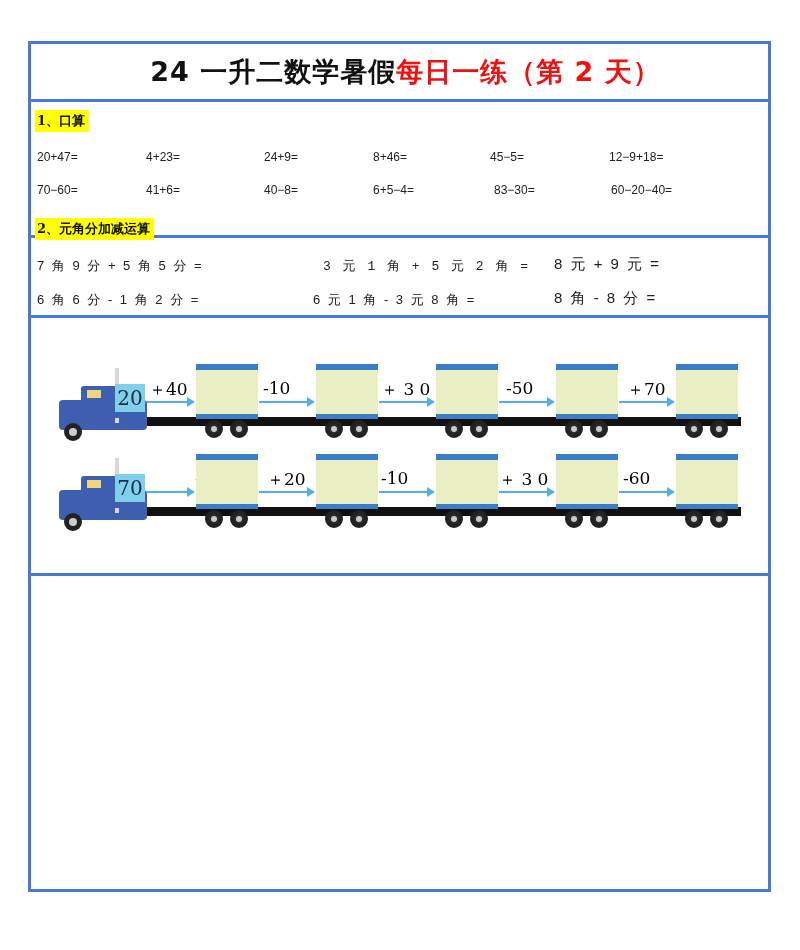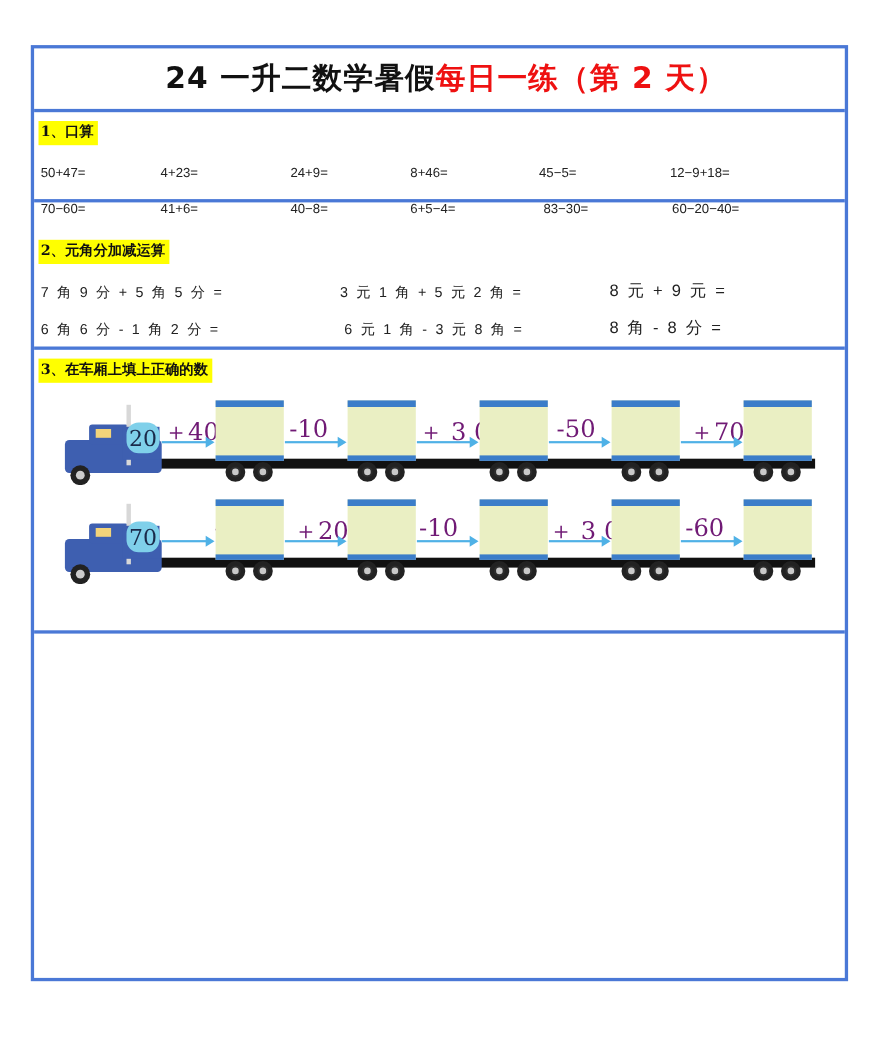--- a/index.html
+++ b/index.html
@@ -2,77 +2,76 @@
 <html><head>
   <meta charset="utf-8">
   <style>
     * { box-sizing: border-box; margin: 0; padding: 0; }
     body { width: 800px; height: 950px; background: #ffffff; position: relative; font-family: "DejaVu Sans", sans-serif; color: #111; }
     .sheet { position: absolute; left: 28px; top: 41px; width: 743px; height: 851px; border: 3px solid #4a78d6; }
     .sec { position: absolute; left: 0; width: 737px; border-bottom: 3px solid #4a78d6; padding-left: 12px; }
     .title { top: 0; height: 58px; text-align: center; font-size: 27px; font-weight: bold; line-height: 56px; letter-spacing: 1px; font-family: "DejaVu Sans", sans-serif; }
     .title .red { color: #ee1111; }
     .hl { position: absolute; left: 4px; background: #ffff00; font-size: 13px; font-weight: bold; padding: 2px 4px 2px 2px; line-height: 18px; font-family: "DejaVu Serif", serif; }
-    .s1 { top: 58px; height: 82px; }
+    .s1 { top: 58px; height: 136px; }
     .s2 { top: 166px; height: 108px; }
     .s3 { top: 274px; height: 258px; }
     .s4 { top: 532px; height: 313px; border-bottom: none; }
     .cell { position: absolute; font-size: 12px; color: #222; font-family: "Liberation Sans", sans-serif; white-space: nowrap; }
     .money { font-size: 13px; letter-spacing: 2px; }
     .money.big { font-size: 15px; }
     .divider { position: absolute; left: 369px; top: 0; width: 3px; height: 313px; background: #4a78d6; }
     .problem { position: absolute; font-size: 13px; line-height: 35px; font-family: "DejaVu Serif", serif; color: #222; letter-spacing: 1px; }
     .train { position: absolute; left: 0; width: 737px; height: 90px; }
     .truck { position: absolute; left: 20px; top: 10px; width: 110px; height: 75px; }
     .rail { position: absolute; left: 70px; top: 61px; width: 640px; height: 9px; background: #111; }
     .car { position: absolute; width: 62px; height: 55px; top: 8px; background: #eaefc3; border-top: 6px solid #3b7dc9; border-bottom: 5px solid #3b7dc9; }
     .wheel { position: absolute; top: 64px; width: 18px; height: 18px; border-radius: 50%; background: #2c2c2c; border: 4px solid #222; }
     .wheel::after { content: ""; position: absolute; left: 2px; top: 2px; width: 6px; height: 6px; border-radius: 50%; background: #c9c9c9; }
     .arrow { position: absolute; top: 45px; height: 2px; background: #4fb1e6; }
     .arrow::after { content: ""; position: absolute; right: -2px; top: -4px; border-left: 8px solid #4fb1e6; border-top: 5px solid transparent; border-bottom: 5px solid transparent; }
-    .op { position: absolute; top: 22px; font-family: "DejaVu Serif", serif; font-size: 22px; color: #701a75; }
-    .start { position: absolute; left: 84px; top: 28px; width: 30px; height: 28px; background: #7fd0ea; font-family: "DejaVu Serif", serif; font-size: 20px; line-height: 28px; color: #1a2a4a; text-align: center; border-radius: 11px; }
+    .op { position: absolute; top: 22px; font-family: "DejaVu Serif", serif; font-size: 17px; color: #000000; }
+    .start { position: absolute; left: 84px; top: 28px; width: 30px; height: 28px; background: #7fd0ea; font-family: "DejaVu Serif", serif; font-size: 20px; line-height: 28px; color: #1a2a4a; text-align: center; }
   </style>
 </head>
 <body>
 
 <div class="sheet">
 
   <div class="sec title">
     <span>24 一升二数学暑假</span><span class="red">每日一练（第 2 天）</span>
   </div>
 
   <div class="sec s1">
     <div class="hl" style="top:8px;">1、口算</div>
-    <div class="cell" style="left:6px;top:48px;">50+47=</div>
+    <div class="cell" style="left:6px;top:48px;">20+47=</div>
     <div class="cell" style="left:115px;top:48px;">4+23=</div>
     <div class="cell" style="left:233px;top:48px;">24+9=</div>
     <div class="cell" style="left:342px;top:48px;">8+46=</div>
     <div class="cell" style="left:459px;top:48px;">45−5=</div>
     <div class="cell" style="left:578px;top:48px;">12−9+18=</div>
     <div class="cell" style="left:6px;top:81px;">70−60=</div>
     <div class="cell" style="left:115px;top:81px;">41+6=</div>
     <div class="cell" style="left:233px;top:81px;">40−8=</div>
     <div class="cell" style="left:342px;top:81px;">6+5−4=</div>
     <div class="cell" style="left:463px;top:81px;">83−30=</div>
     <div class="cell" style="left:580px;top:81px;">60−20−40=</div>
   </div>
 
   <div class="sec s2">
     <div class="hl" style="top:8px;">2、元角分加减运算</div>
     <div class="cell money" style="left:6px;top:47px;">7 角 9 分 + 5 角 5 分 =</div>
-    <div class="cell money" style="left:278px;top:47px;">3 元 1 角 + 5 元 2 角 =</div>
+    <div class="cell money" style="left:292px;top:47px;font-family:Liberation Mono, monospace;">3 元 1 角 + 5 元 2 角 =</div>
     <div class="cell money big" style="left:523px;top:45px;">8 元  + 9 元  =</div>
     <div class="cell money" style="left:6px;top:81px;">6 角 6 分 - 1 角 2 分 =</div>
     <div class="cell money" style="left:282px;top:81px;">6 元 1 角 - 3 元 8 角 =</div>
     <div class="cell money big" style="left:523px;top:79px;">8 角  - 8 分  =</div>
   </div>
 
   <div class="sec s3">
-    <div class="hl" style="top:8px;">3、在车厢上填上正确的数</div>
 
     <div class="train" style="top:38px;">
       <div class="rail"></div>
       <svg class="truck" viewBox="0 0 110 75">
         <rect x="8" y="34" width="88" height="30" rx="4" fill="#3e5fb0"></rect>
         <rect x="30" y="20" width="36" height="18" rx="3" fill="#3e5fb0"></rect>
         <rect x="36" y="24" width="14" height="8" fill="#f2d37a"></rect>
         <rect x="64" y="2" width="4" height="55" fill="#d8d8d8"></rect>
         <rect x="60" y="22" width="34" height="30" fill="#3e5fb0"></rect>
         <circle cx="22" cy="66" r="9" fill="#222"></circle>

